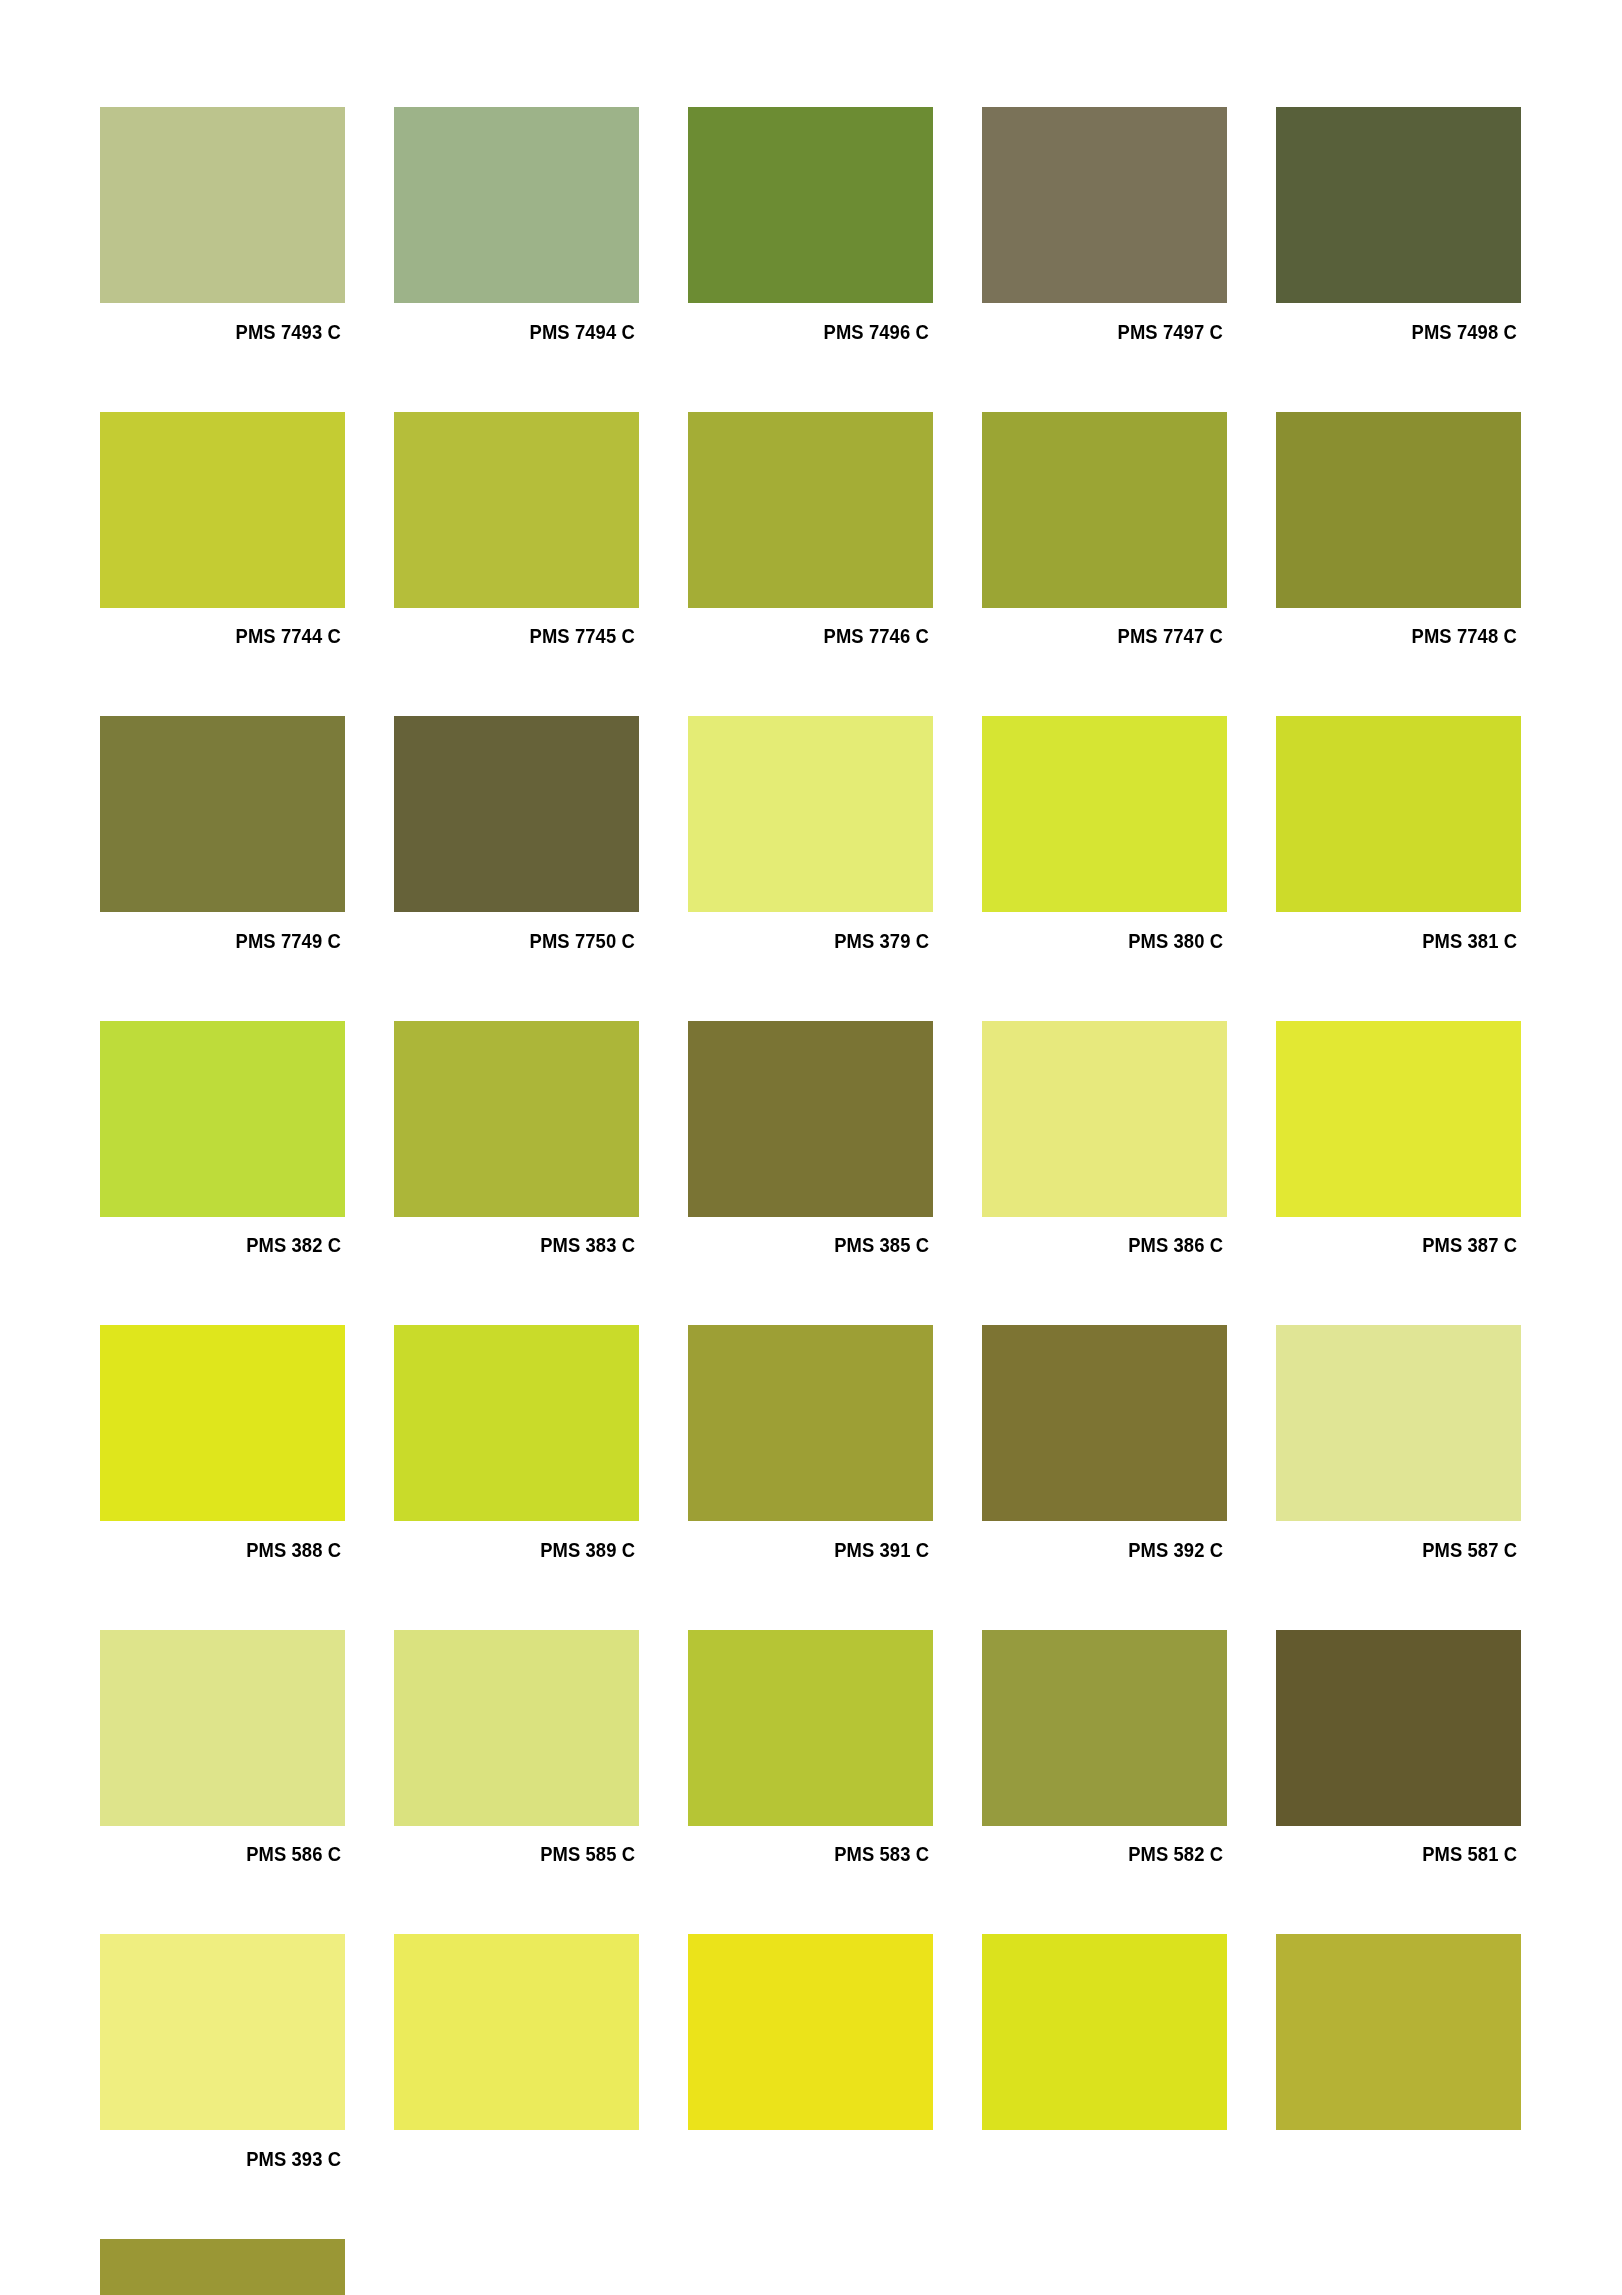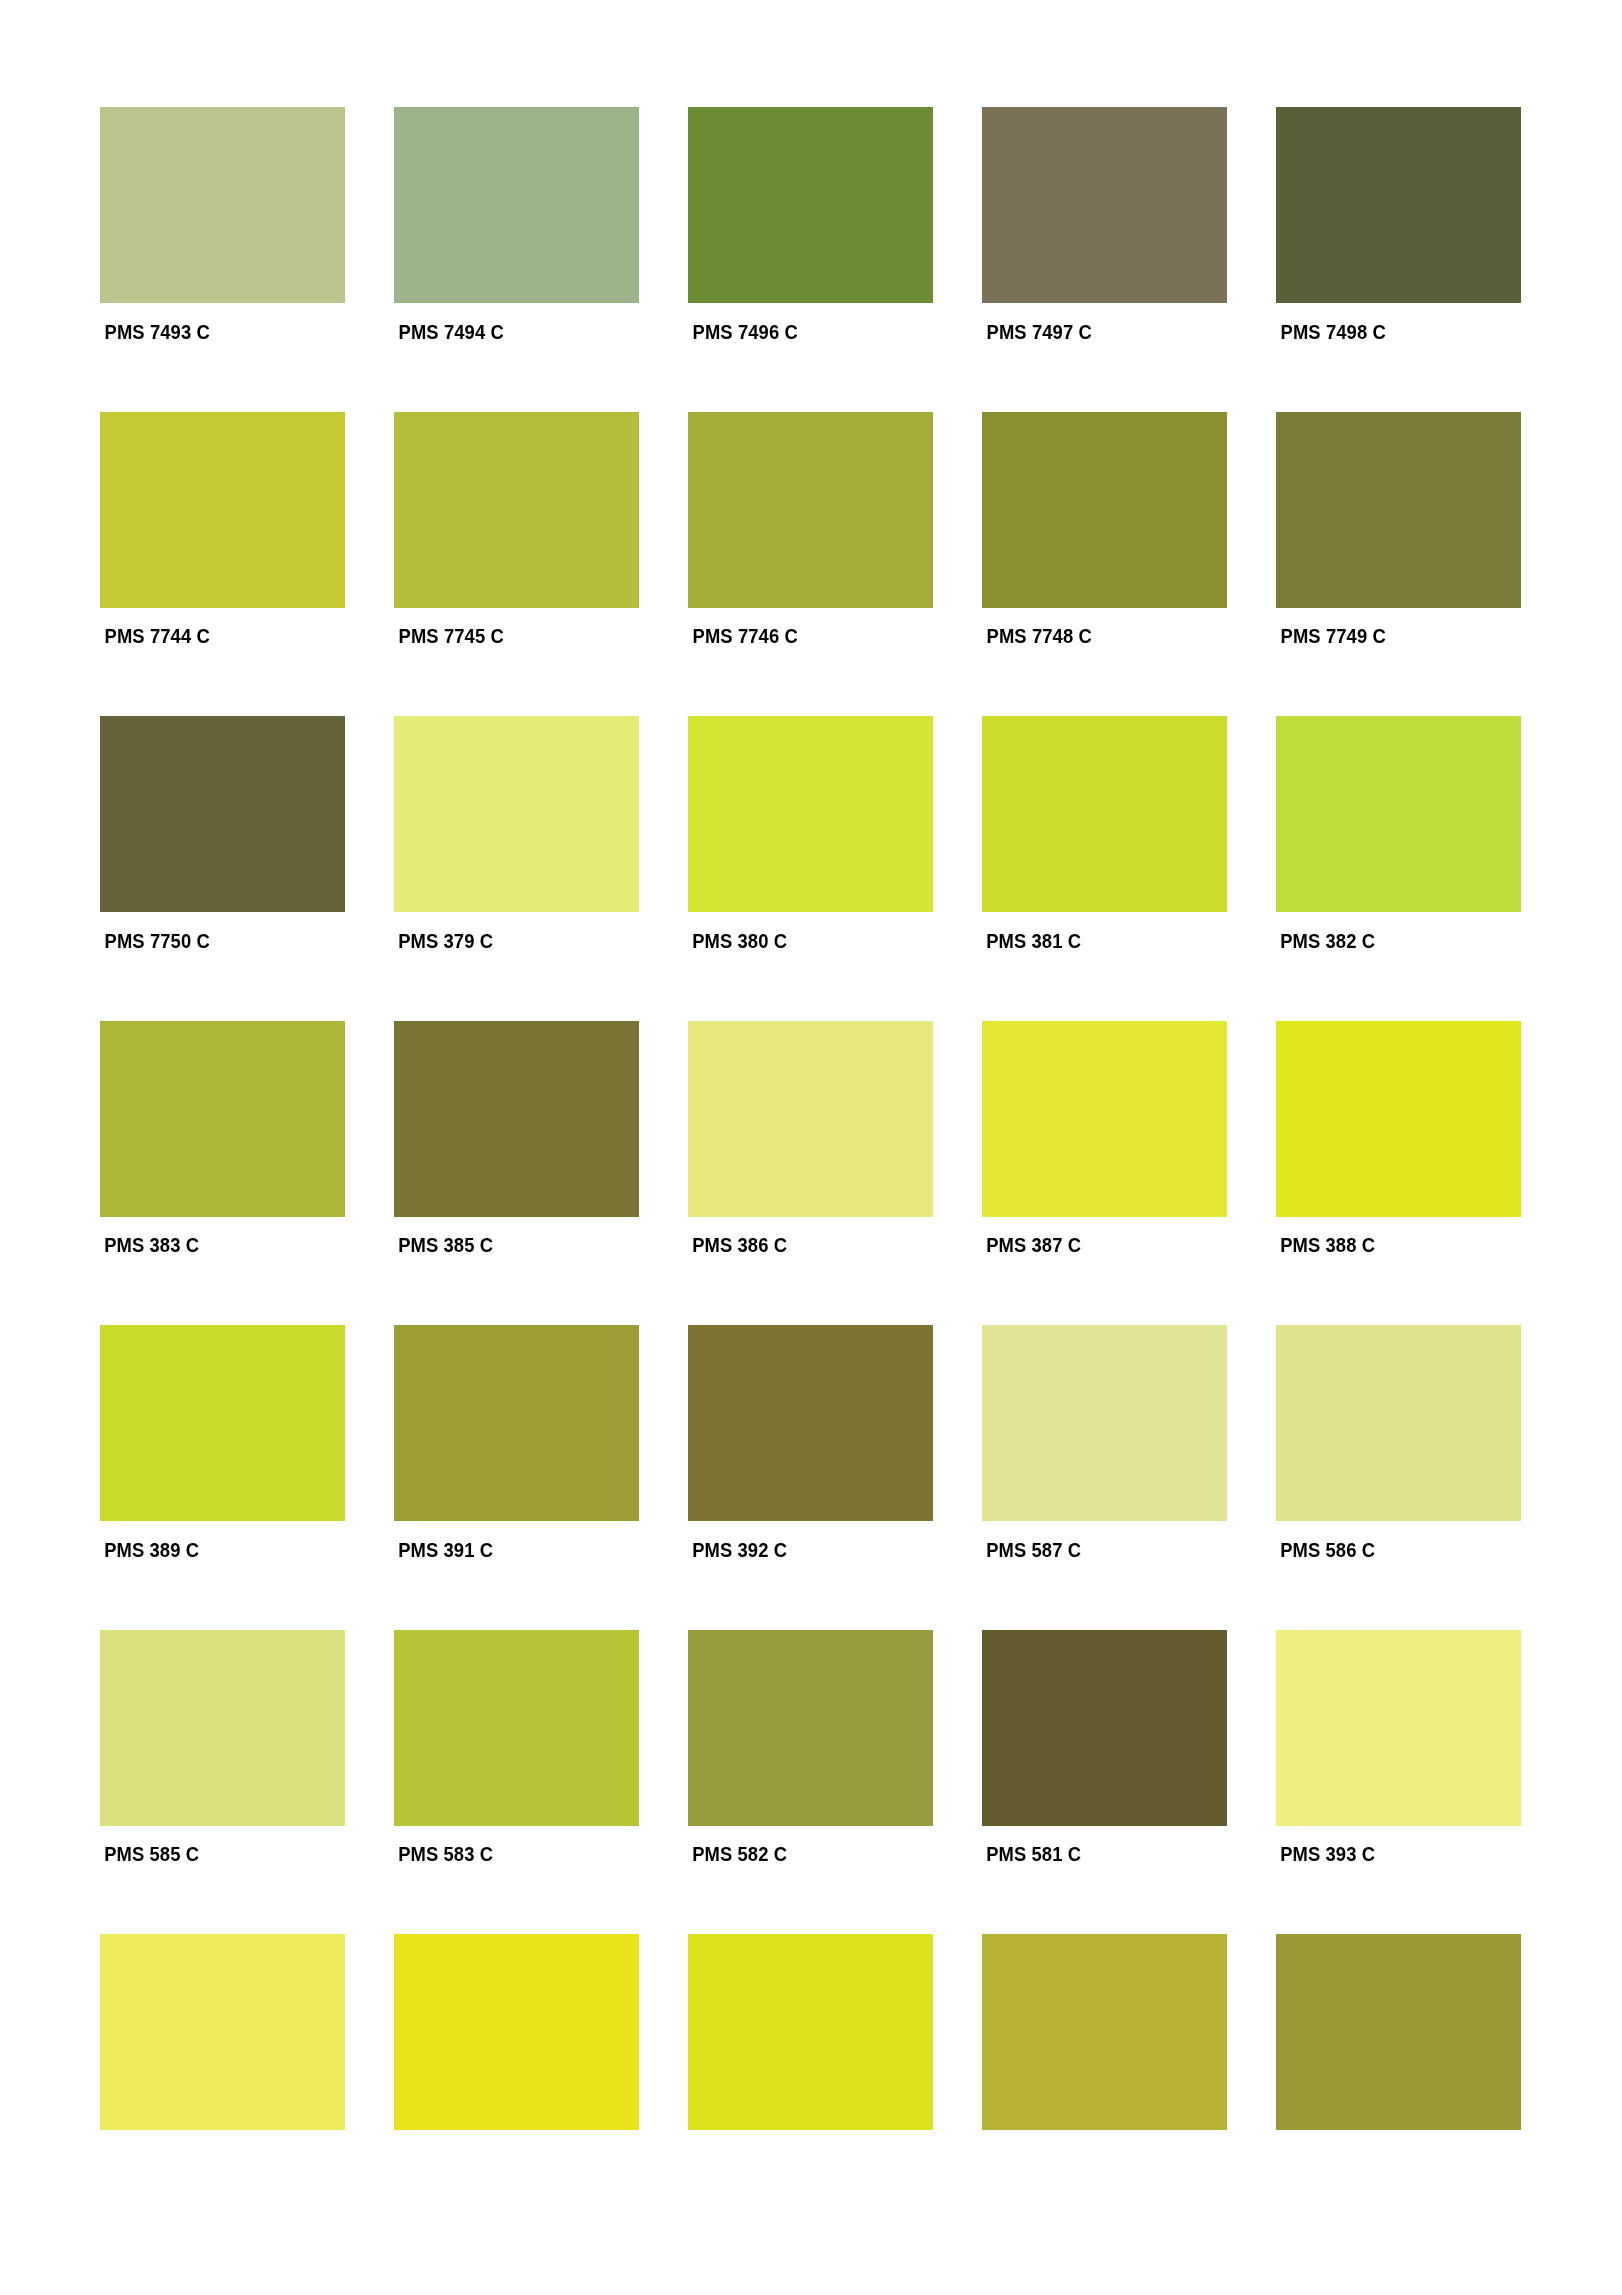--- a/index.html
+++ b/index.html
@@ -32,21 +32,21 @@
     display: grid;
     grid-template-columns: repeat(5, 245px);
     column-gap: 49px;
     row-gap: 70px;
   }
 
   .swatch-cell {
     width: 245px;
     display: flex;
     flex-direction: column;
-    align-items: flex-start;
+    align-items: flex-end;
   }
 
   .swatch-chip {
     width: 245px;
     height: 196px;
     display: block;
   }
 
   .swatch-label {
     margin-top: 18.5px;
@@ -93,20 +93,24 @@
       </div>
       <div class="swatch-cell">
         <div class="swatch-chip" style="background-color: rgb(181, 190, 58);"></div>
         <div class="swatch-label" style="color: rgb(0, 0, 0);">PMS 7745 C</div>
       </div>
       <div class="swatch-cell">
         <div class="swatch-chip" style="background-color: rgb(164, 173, 54);"></div>
         <div class="swatch-label" style="color: rgb(0, 0, 0);">PMS 7746 C</div>
       </div>
       <div class="swatch-cell">
+        <div class="swatch-chip" style="background-color: rgb(155, 165, 52);"></div>
+        <div class="swatch-label" style="color: rgb(0, 0, 0);">PMS 7747 C</div>
+      </div>
+      <div class="swatch-cell">
         <div class="swatch-chip" style="background-color: rgb(138, 143, 48);"></div>
         <div class="swatch-label" style="color: rgb(0, 0, 0);">PMS 7748 C</div>
       </div>
       <div class="swatch-cell">
         <div class="swatch-chip" style="background-color: rgb(123, 123, 58);"></div>
         <div class="swatch-label" style="color: rgb(0, 0, 0);">PMS 7749 C</div>
       </div>
       <div class="swatch-cell">
         <div class="swatch-chip" style="background-color: rgb(102, 98, 57);"></div>
         <div class="swatch-label" style="color: rgb(0, 0, 0);">PMS 7750 C</div>

